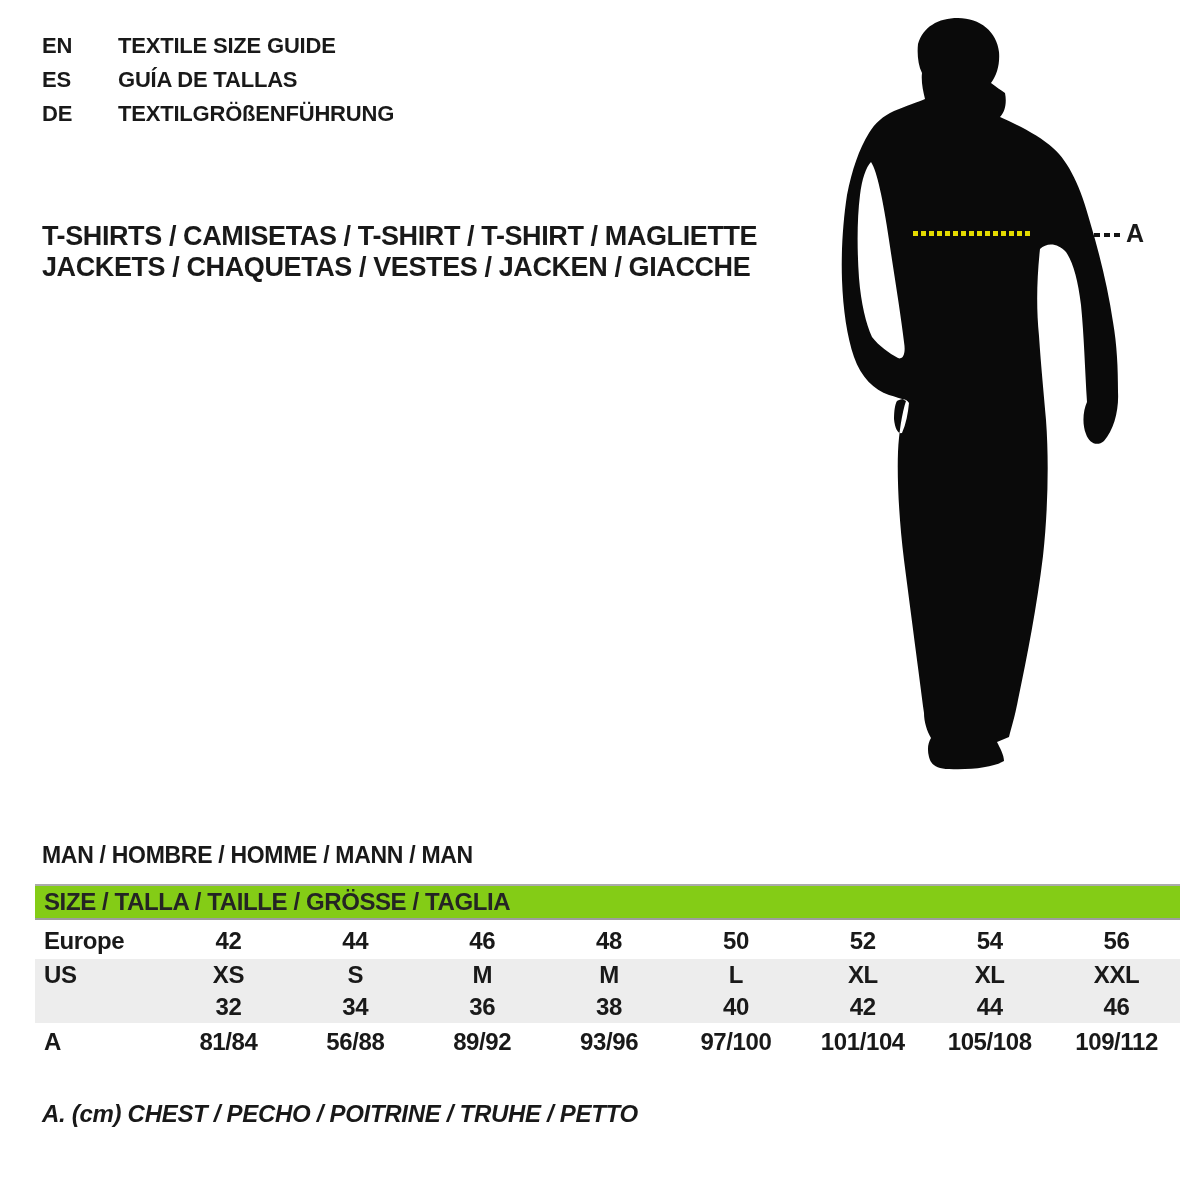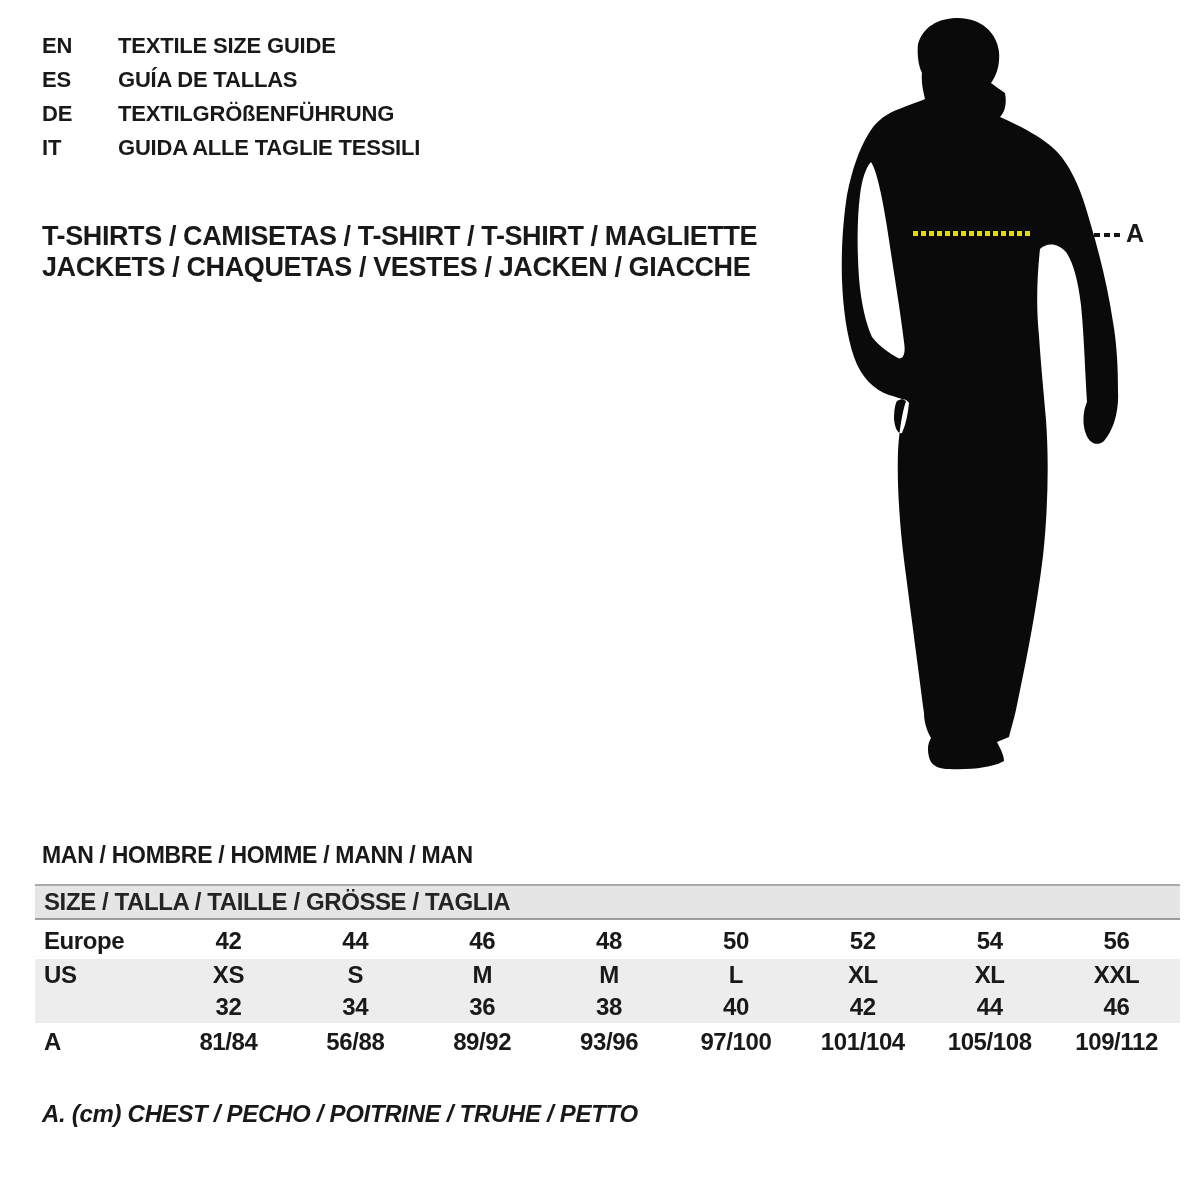--- a/index.html
+++ b/index.html
@@ -19,21 +19,21 @@
   .man-svg{left:833px;top:8px;}
   .chest-dots{left:913px;top:231px;width:119px;height:5px;
     background:repeating-linear-gradient(90deg,#e4da00 0 5px,transparent 5px 8px);}
   .callout-dashes{left:1094px;top:233px;width:26px;height:4px;
     background:repeating-linear-gradient(90deg,#141414 0 6px,transparent 6px 10px);}
   .a-label{left:1126px;top:221px;font-size:25px;line-height:25px;}
   
   .man-heading{left:42px;top:842px;font-size:23px;letter-spacing:-0.3px;margin:0;}
   
   .size-table{left:35px;top:884px;width:1145px;}
-  .table-header{box-sizing:border-box;height:36px;line-height:31px;background:#e5e5e5;
+  .table-header{box-sizing:border-box;height:36px;line-height:31px;background:#84cc16;
     border-top:2px solid #ababab;border-bottom:2px solid #9d9d9d;
     padding-left:9px;font-size:24px;letter-spacing:-0.4px;color:#242424;}
   .size-table table{width:100%;border-collapse:collapse;table-layout:fixed;
     font-size:24px;letter-spacing:-0.4px;margin-top:2px;font-weight:bold;}
   .size-table td{text-align:center;padding:0;overflow:hidden;white-space:nowrap;}
   .size-table td.row-label{text-align:left;padding-left:9px;}
   tr.r0{height:37px;} tr.r1{height:32px;} tr.r2{height:32px;} tr.r3{height:37px;}
   tr.striped{background:#ededed;}
   
   .footnote{left:42px;top:1100px;font-size:24px;letter-spacing:-0.3px;font-style:italic;}
@@ -48,24 +48,20 @@
         <span class="lang-code">EN</span>
         <span>TEXTILE SIZE GUIDE</span>
       </div>
       <div class="lang-row">
         <span class="lang-code">ES</span>
         <span>GUÍA DE TALLAS</span>
       </div>
       <div class="lang-row">
         <span class="lang-code">DE</span>
         <span>TEXTILGRÖßENFÜHRUNG</span>
-      </div>
-      <div class="lang-row">
-        <span class="lang-code">IT</span>
-        <span>GUIDA ALLE TAGLIE TESSILI</span>
       </div>
     </section>
 
   <section class="abs categories">
     <div>T-SHIRTS / CAMISETAS / T-SHIRT / T-SHIRT / MAGLIETTE</div>
     <div>JACKETS / CHAQUETAS / VESTES / JACKEN / GIACCHE</div>
   </section>
 
   <svg class="abs man-svg" width="295" height="780" viewBox="833 8 295 780" aria-hidden="true">
     <path fill="#0a0a0a" fill-rule="evenodd" d="

